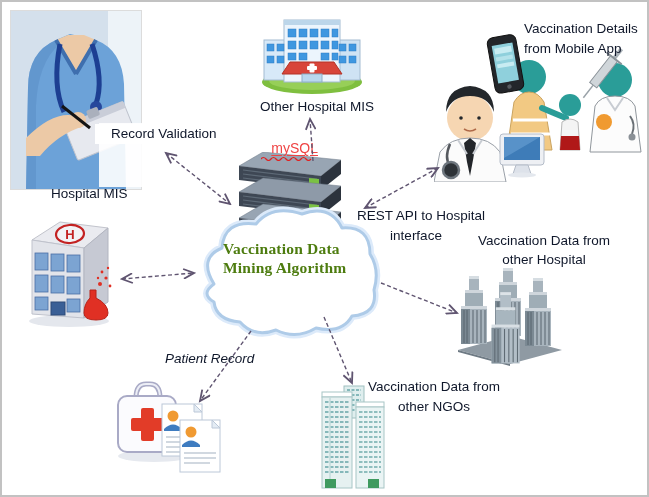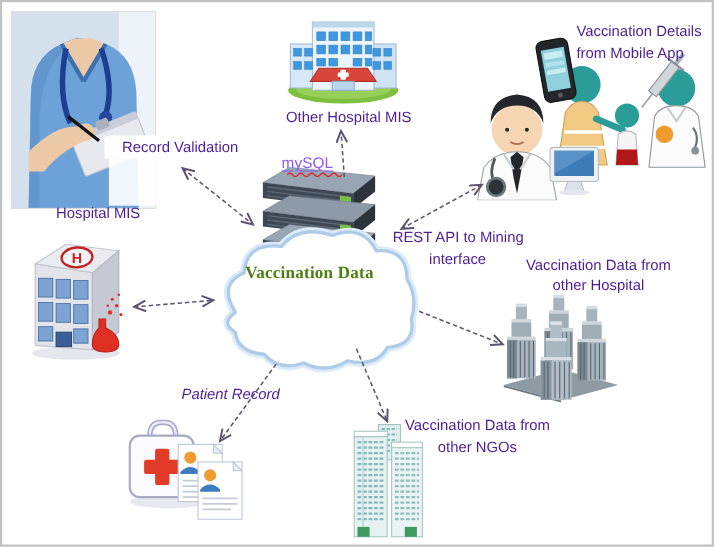--- a/index.html
+++ b/index.html
@@ -10,40 +10,40 @@
     background:#ffffff;
     border:2px solid #c2c2c2;
     outline:1px solid #9e9e9e;
     overflow:hidden;
     font-family:"Liberation Sans", sans-serif;
   }
   .node{position:absolute;}
   .lbl{
     position:absolute;
     font-size:13.5px;
-    color:#4c1d95;
+    color:#0f172a;
     white-space:nowrap;
     line-height:18px;
   }
   .lbl .c{text-align:center;}
   .cloud-text{
     position:absolute;
     font-family:"Liberation Serif", serif;
     font-weight:bold;
     font-size:15.5px;
     color:#4d7c0f;
     line-height:19px;
     letter-spacing:.2px;
     white-space:nowrap;
   }
   .mysql{
     position:absolute;
     font-size:14px;
-    color:#8b5cf6;
-    text-align:left;
+    color:#ef4444;
+    text-align:right;
     line-height:14px;
   }
   .mysql .t{text-decoration:underline;text-underline-offset:2px;}
   .whitebox{position:absolute;background:#ffffff;opacity:.9;}
   svg{display:block;}
   #arrows{position:absolute;left:0;top:0;pointer-events:none;}
 </style>
 </head>
 <body>
 
@@ -145,20 +145,21 @@
   </div>
 
   <div class="node" style="left:188px;top:194px;">
     <svg width="192" height="146" viewBox="0 0 192 146">
       <path d="M24,88 Q8,62 32,52 Q34,24 66,28 Q82,8 112,18 Q140,8 152,32 Q180,30 180,58 Q190,74 184,94 Q188,118 162,120 Q152,138 126,132 Q106,144 86,134 Q64,142 50,126 Q26,124 24,106 Q10,98 24,88 Z" fill="none" stroke="#dceafa" stroke-width="8" stroke-linejoin="round"></path>
       <path d="M24,88 Q8,62 32,52 Q34,24 66,28 Q82,8 112,18 Q140,8 152,32 Q180,30 180,58 Q190,74 184,94 Q188,118 162,120 Q152,138 126,132 Q106,144 86,134 Q64,142 50,126 Q26,124 24,106 Q10,98 24,88 Z" fill="#ffffff" stroke="#aecbe8" stroke-width="3" stroke-linejoin="round"></path>
     </svg>
   </div>
   <div class="cloud-text" style="left:221px;top:237px;">
     <div>Vaccination Data</div>
+    <div>Mining Algorithm</div>
   </div>
 
   <div class="mysql" style="left:254px;top:139px;width:62px;">
     <span class="t">mySQL</span>
     <svg width="52" height="5" style="margin:1px auto 0;">
       <path d="M0,3 Q2.5,0 5,3 T10,3 T15,3 T20,3 T25,3 T30,3 T35,3 T40,3 T45,3 T50,3" stroke="#e02020" stroke-width="1.2" fill="none"></path>
     </svg>
   </div>
 
   <div class="node" style="left:22px;top:214px;">
@@ -385,21 +386,21 @@
   <div class="lbl" style="left:49px;top:183px;">
     <span>Hospital MIS</span>
   </div>
 
   <div class="lbl" style="left:522px;top:17px;line-height:20px;">
     <div>Vaccination Details</div>
     <div>from Mobile App</div>
   </div>
 
   <div class="lbl" style="left:355px;top:204px;width:118px;line-height:20px;">
-    <div>REST API to Mining</div>
+    <div>REST API to Hospital</div>
     <div class="c">interface</div>
   </div>
 
   <div class="lbl" style="left:466px;top:229px;width:152px;text-align:center;line-height:19px;">
     <div>Vaccination Data from</div>
     <div>other Hospital</div>
   </div>
 
   <div class="lbl" style="left:357px;top:375px;width:150px;text-align:center;line-height:20px;">
     <div>Vaccination Data from</div>

